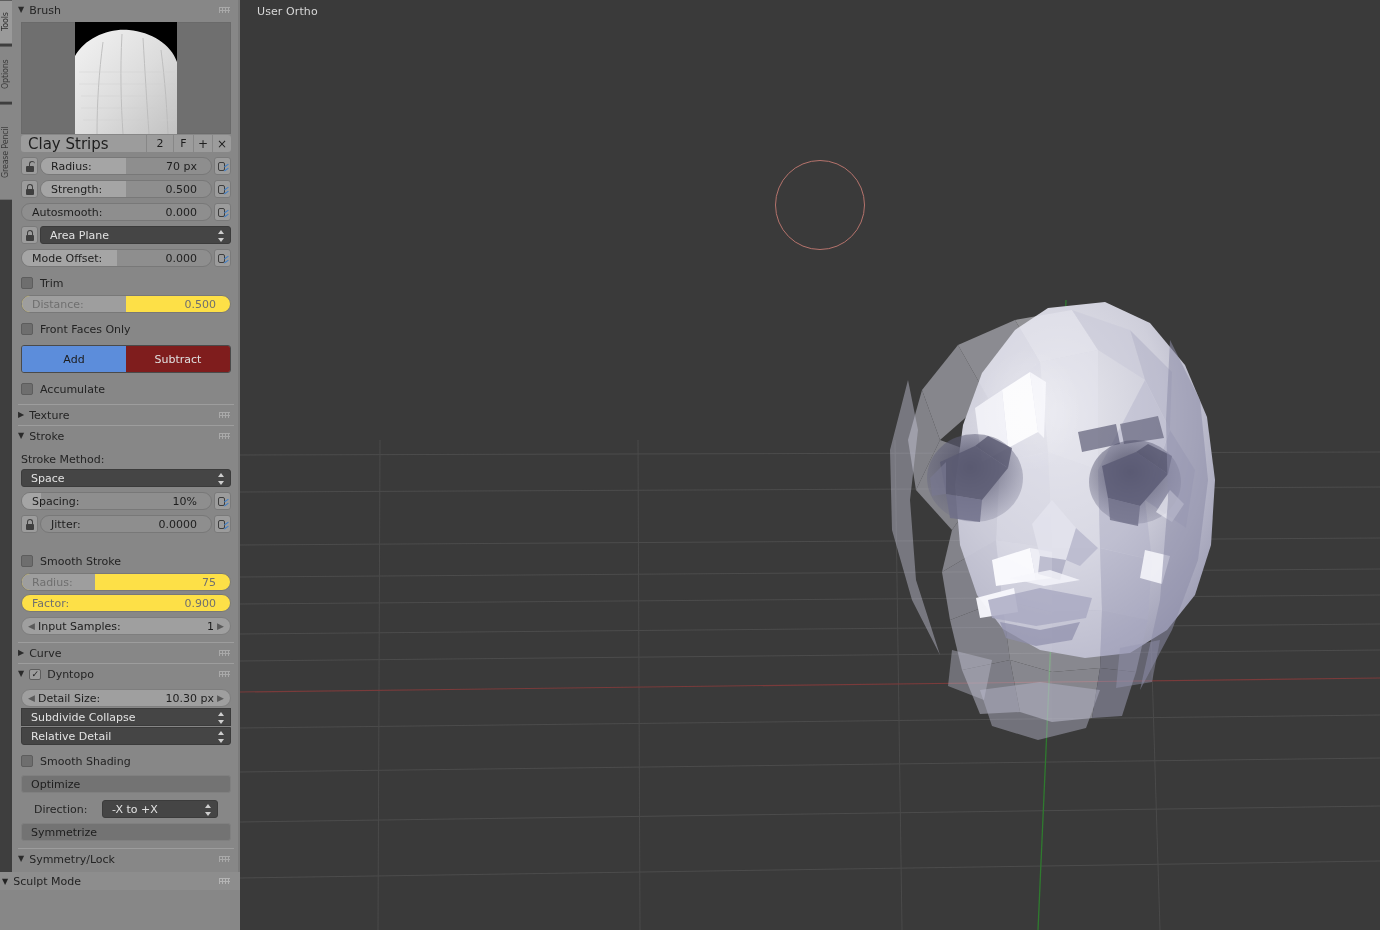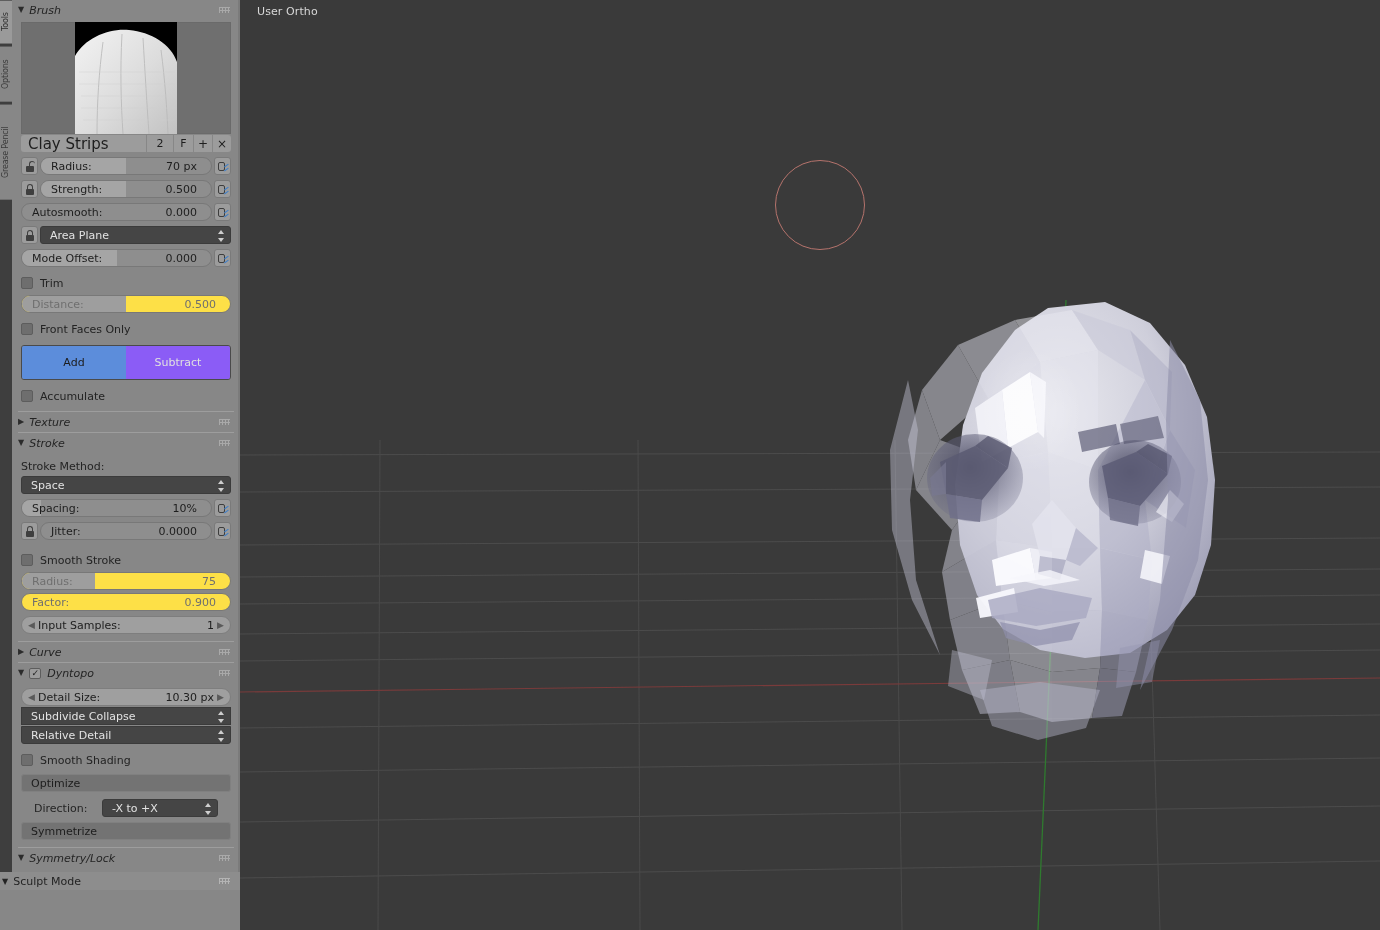--- a/index.html
+++ b/index.html
@@ -81,21 +81,21 @@
   
   .sect {
     position: relative;
     height: 20px;
     display: flex; align-items: center;
     padding-left: 6px;
     color: #262626;
     font-size: 11px;
   }
   .sect .tri { margin-right: 5px; font-size: 8px; color: #2b2b2b; line-height: 1; }
-  .sect .title { color: #242424; font-style: italic; }
+  .sect .title { color: #242424; }
   .sect .grip {
     position: absolute; right: 10px; top: 7px;
     width: 11px; height: 6px;
     background-image:
       repeating-linear-gradient(to right, #b0b0b0 0 1px, transparent 1px 3px),
       repeating-linear-gradient(to bottom, #b0b0b0 0 1px, transparent 1px 3px);
     opacity: .85;
   }
   .divider { height: 1px; background: #9d9d9d; margin: 0 6px; }
 
@@ -236,30 +236,30 @@
   }
   .cbox {
     width: 12px; height: 12px; margin-right: 7px;
     background: #6e6e6e; border: 1px solid #5d5d5d; border-radius: 2px;
     flex: 0 0 12px;
   }
   .cbox.checked { background: #9c9c9c; }
 
   
   .seg {
-    display: flex; height: 35px; margin: 0 9px;
+    display: flex; height: 28px; margin: 0 9px;
     border-radius: 3px; overflow: hidden;
     border: 1px solid #4a4a4a;
   }
   .seg div {
     flex: 1; display: flex; align-items: center; justify-content: center;
     font-size: 11px;
   }
   .seg .on { background: #5c8ddb; color: #1c1c1c; }
-  .seg .off { background: #8b5cf6; color: #e0e0e0; }
+  .seg .off { background: #7f1d1d; color: #e0e0e0; }
 
   
   .numfield {
     position: relative; height: 18px;
     border-radius: 9px;
     background: #9f9f9f;
     border: 1px solid #7e7e7e;
     display: flex; align-items: center;
   }
   .numfield .lbl { padding-left: 16px; color: #1d1d1d; font-size: 11px; }
@@ -665,21 +665,21 @@
             <span class="val">0.0000</span>
           </div>
           <div class="anim-btn">
             <span class="c"></span>
               <span class="k1"></span>
               <span class="k2"></span>
           </div>
         </div>
       </div>
 
-      <div class="checkrow" style="margin-top:12px">
+      <div class="checkrow" style="margin-top:20px">
         <span class="cbox"></span>
         <span>Smooth Stroke</span>
       </div>
 
       <div class="row" style="margin-top:4px">
         <div class="slider dim">
           <div class="fill" style="width:35%"></div>
           <span class="lbl">Radius:</span>
           <span class="val">75</span>
         </div>

